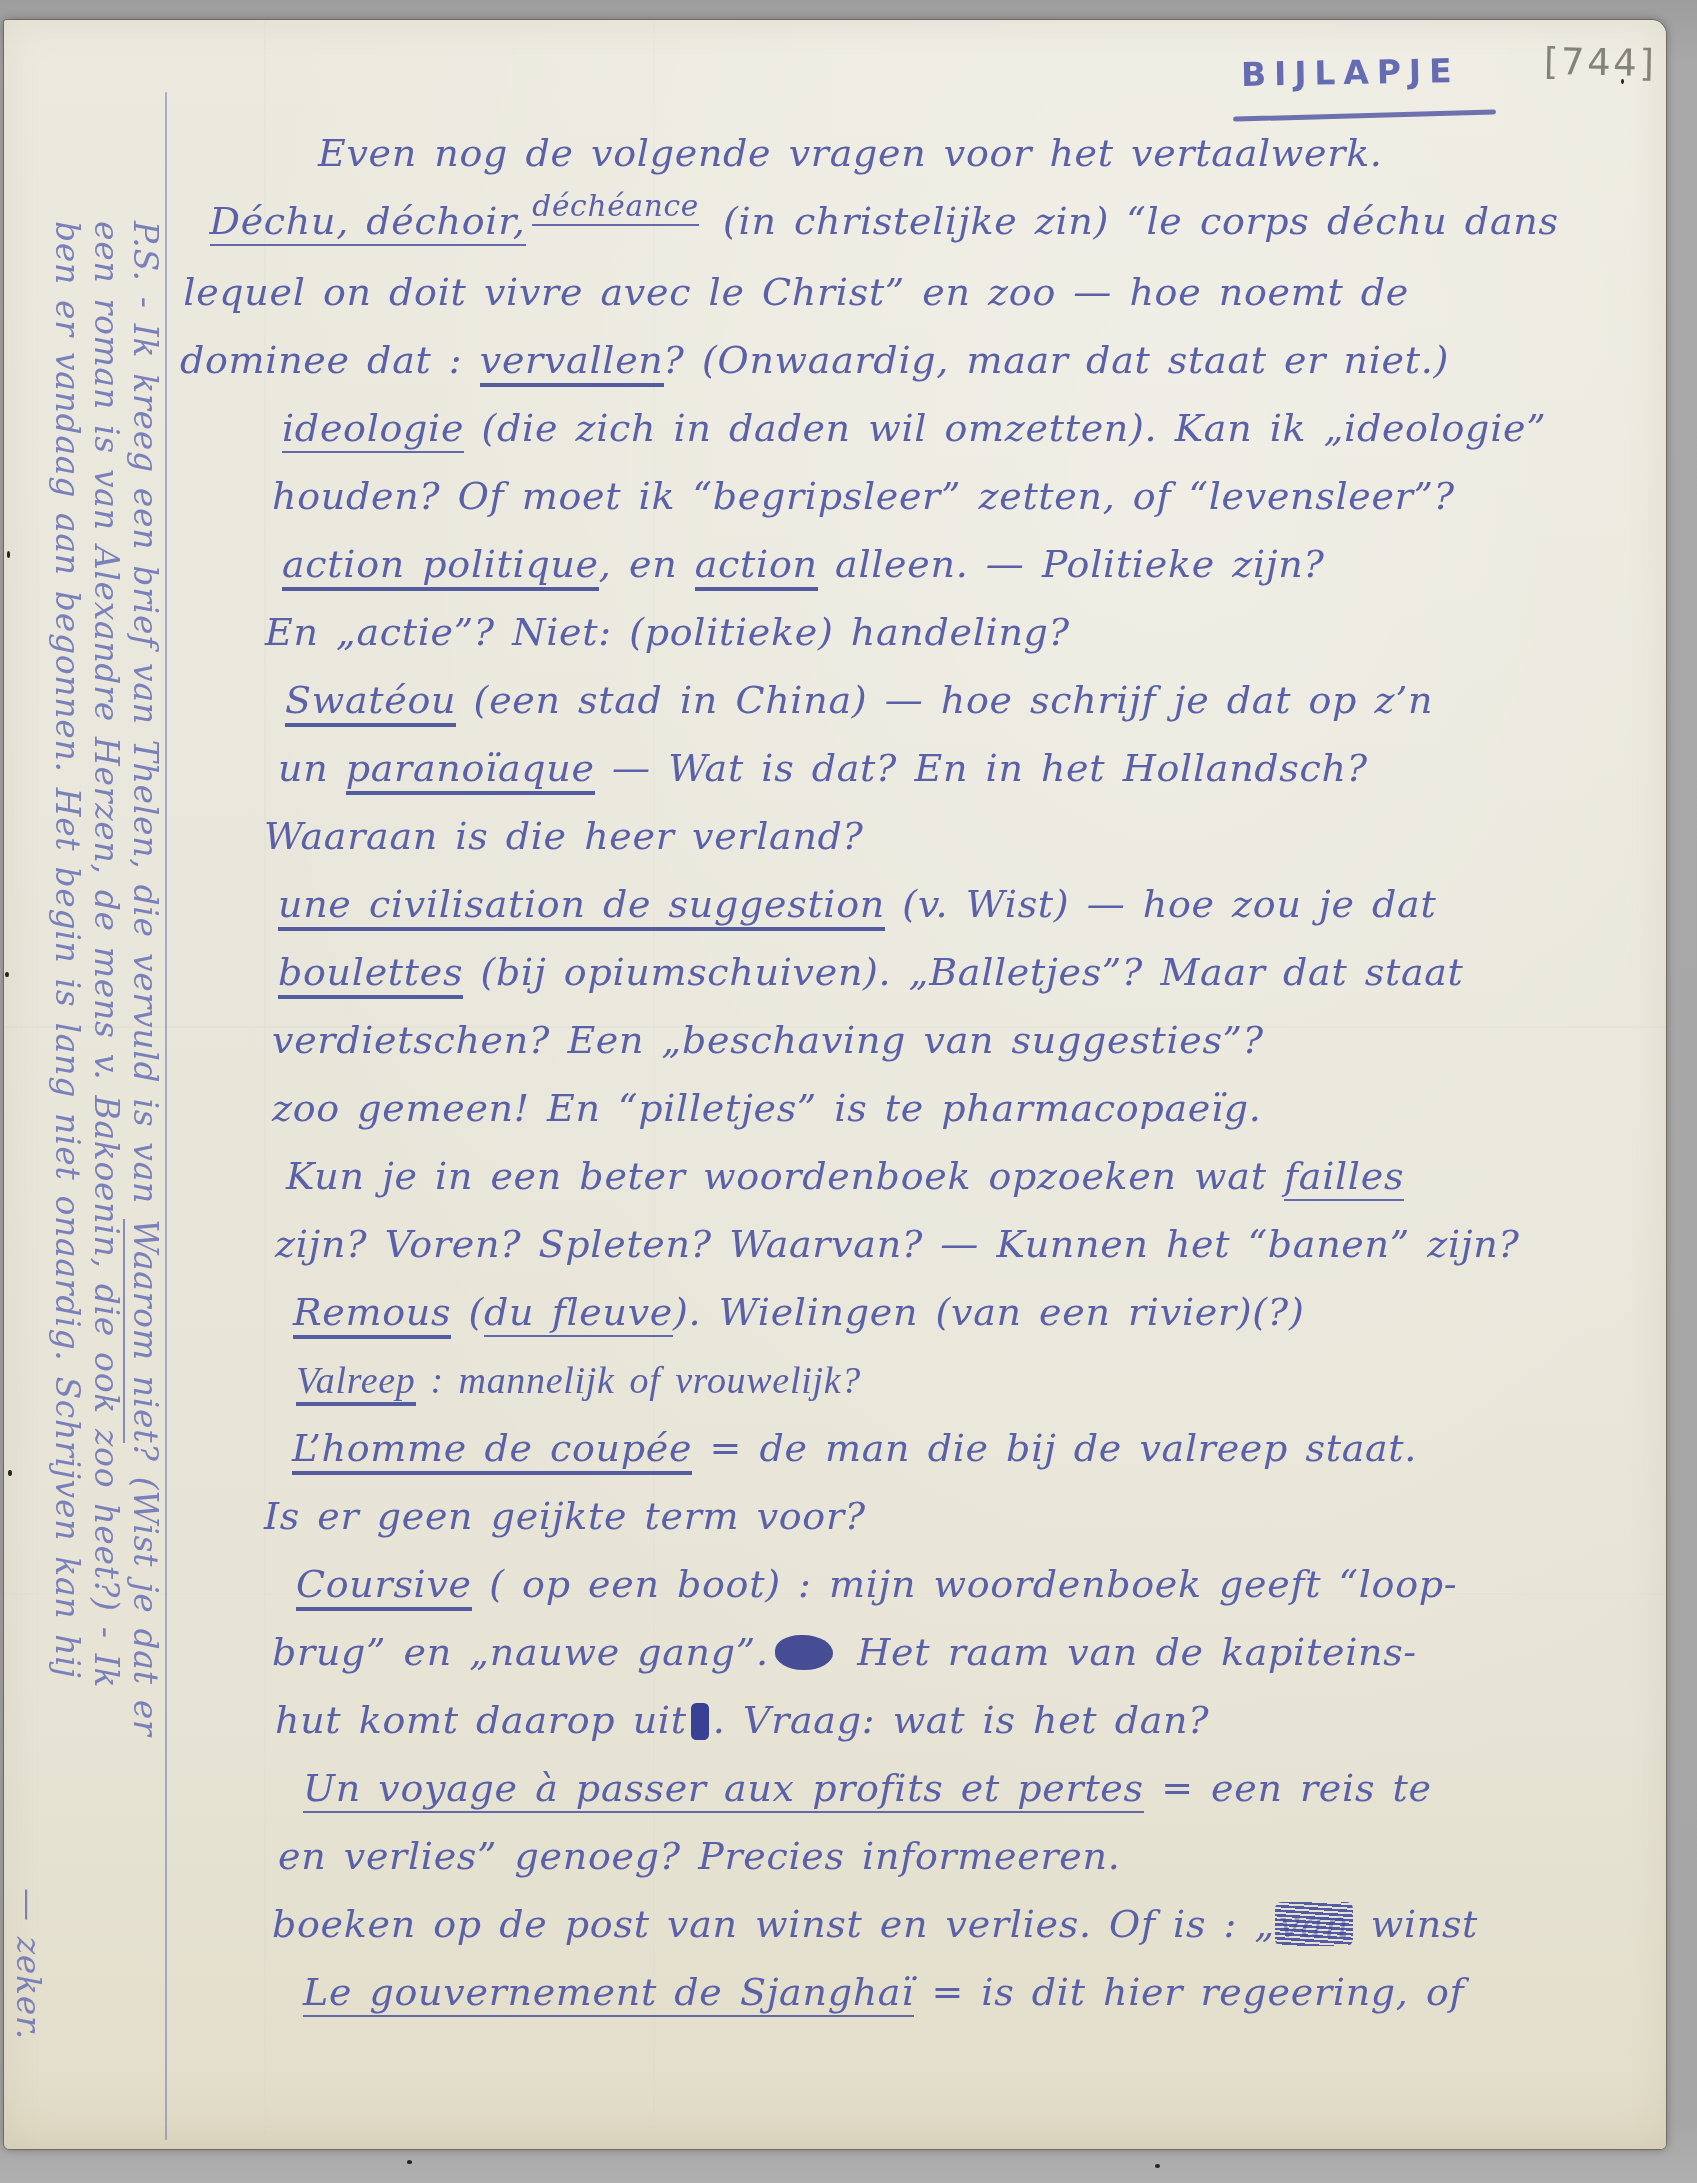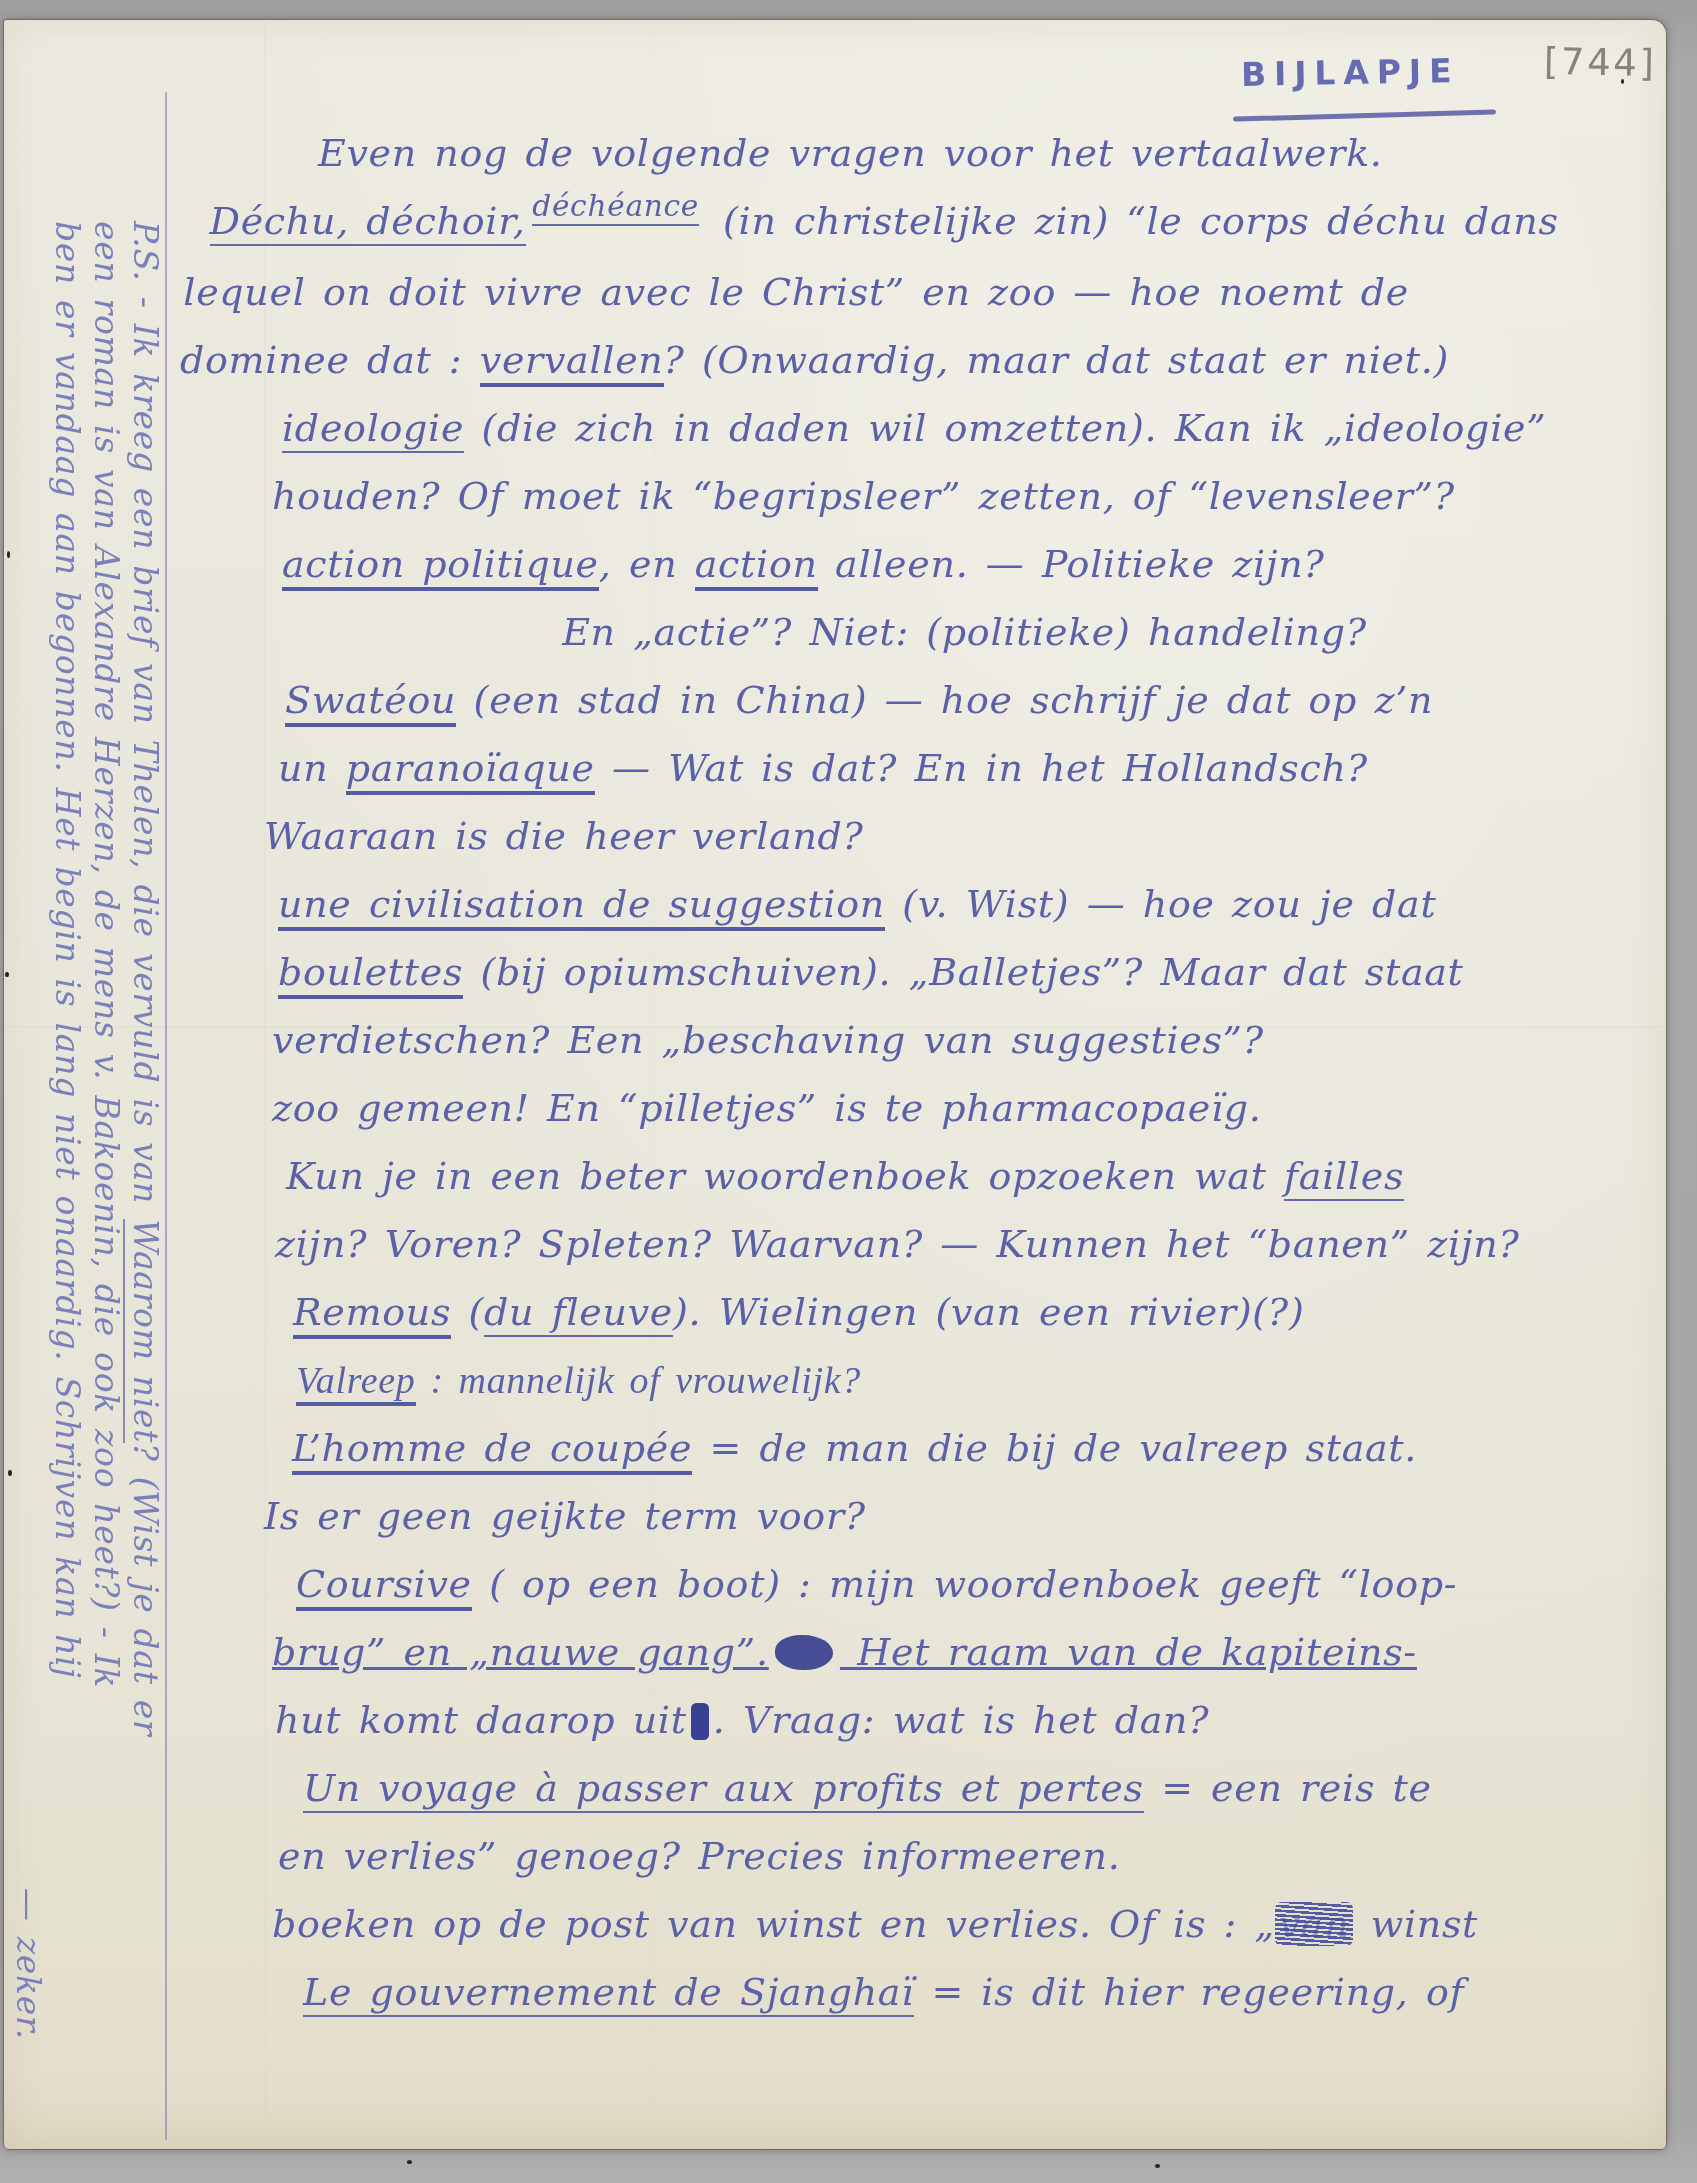--- a/index.html
+++ b/index.html
@@ -81,36 +81,36 @@
 <div class="page-number">[744]</div>
 
 <div class="body-lines">
     <div class="hand-line" style="padding-left: 138px;"><span>Even nog de volgende vragen voor het vertaalwerk.</span></div>
     <div class="hand-line" style="padding-left: 29.5px;"><span class="u">Déchu, déchoir,</span><span class="u sup">déchéance</span><span> (in christelijke zin) “le corps déchu dans</span></div>
     <div class="hand-line" style="padding-left: 3.3px;"><span>lequel on doit vivre avec le Christ” en zoo — hoe noemt de</span></div>
     <div class="hand-line"><span>dominee dat : </span><span class="u2">vervallen</span><span>? (Onwaardig, maar dat staat er niet.)</span></div>
     <div class="hand-line" style="padding-left: 102px;"><span class="u">ideologie</span><span> (die zich in daden wil omzetten). Kan ik „ideologie”</span></div>
     <div class="hand-line" style="padding-left: 92px;"><span>houden? Of moet ik “begripsleer” zetten, of “levensleer”?</span></div>
     <div class="hand-line" style="padding-left: 102px;"><span class="u2">action politique</span><span>, en </span><span class="u2">action</span><span> alleen. — Politieke zijn?</span></div>
-    <div class="hand-line" style="padding-left: 85px; text-align: center;"><span>En „actie”? Niet: (politieke) handeling?</span></div>
+    <div class="hand-line" style="padding-left: 85px;"><span>En „actie”? Niet: (politieke) handeling?</span></div>
     <div class="hand-line" style="padding-left: 105px;"><span class="u2">Swatéou</span><span> (een stad in China) — hoe schrijf je dat op z’n</span></div>
     <div class="hand-line" style="padding-left: 98px;"><span>un </span><span class="u2">paranoïaque</span><span> — Wat is dat? En in het Hollandsch?</span></div>
     <div class="hand-line" style="padding-left: 84px;"><span>Waaraan is die heer verland?</span></div>
     <div class="hand-line" style="padding-left: 98px;"><span class="u2">une civilisation de suggestion</span><span> (v. Wist) — hoe zou je dat</span></div>
     <div class="hand-line" style="padding-left: 98px;"><span class="u2">boulettes</span><span> (bij opiumschuiven). „Balletjes”? Maar dat staat</span></div>
     <div class="hand-line" style="padding-left: 92px;"><span>verdietschen? Een „beschaving van suggesties”?</span></div>
     <div class="hand-line" style="padding-left: 92px;"><span>zoo gemeen! En “pilletjes” is te pharmacopaeïg.</span></div>
     <div class="hand-line" style="padding-left: 106px;"><span>Kun je in een beter woordenboek opzoeken wat </span><span class="u">failles</span></div>
     <div class="hand-line" style="padding-left: 95px;"><span>zijn? Voren? Spleten? Waarvan? — Kunnen het “banen” zijn?</span></div>
     <div class="hand-line" style="padding-left: 113px;"><span class="u2">Remous</span><span> (</span><span class="u">du fleuve</span><span>).  Wielingen (van een rivier)(?)</span></div>
     <div class="hand-line" style="padding-left: 116px; font-family: Liberation Serif, serif;"><span class="u2">Valreep</span><span> : mannelijk of vrouwelijk?</span></div>
     <div class="hand-line" style="padding-left: 112px;"><span class="u2">L’homme de coupée</span><span> = de man die bij de valreep staat.</span></div>
     <div class="hand-line" style="padding-left: 84px;"><span>Is er geen geijkte term voor?</span></div>
     <div class="hand-line" style="padding-left: 116px;"><span class="u2">Coursive</span><span> ( op een boot) : mijn woordenboek geeft “loop-</span></div>
-    <div class="hand-line" style="padding-left: 92px; text-decoration: underline;"><span>brug” en „nauwe gang”.</span><span class="blot"></span><span> Het raam van de kapiteins-</span></div>
+    <div class="hand-line" style="padding-left: 92px;"><span>brug” en „nauwe gang”.</span><span class="blot"></span><span> Het raam van de kapiteins-</span></div>
     <div class="hand-line" style="padding-left: 95px;"><span>hut komt daarop uit</span><span class="blot-sm"></span><span>. Vraag: wat is het dan?</span></div>
     <div class="hand-line" style="padding-left: 123px;"><span class="u">Un voyage à passer aux profits et pertes</span><span> = een reis te</span></div>
     <div class="hand-line" style="padding-left: 98px;"><span>en verlies” genoeg? Precies informeeren.</span></div>
     <div class="hand-line" style="padding-left: 92px;"><span>boeken op de post van winst en verlies. Of is : „</span><span class="scratch">van</span><span> winst</span></div>
     <div class="hand-line" style="padding-left: 123px;"><span class="u">Le gouvernement de Sjanghaï</span><span> = is dit hier regeering, of</span></div>
   </div>
 
 <div class="margin-note">
     <div class="hand-line"><span>P.S. - Ik kreeg een brief van Thelen, die vervuld is van </span><span class="u">Waarom niet</span><span>? (Wist je dat er</span></div>
     <div class="hand-line"><span>een roman is van Alexandre Herzen, de mens v. Bakoenin, die ook zoo heet?) - Ik</span></div>

